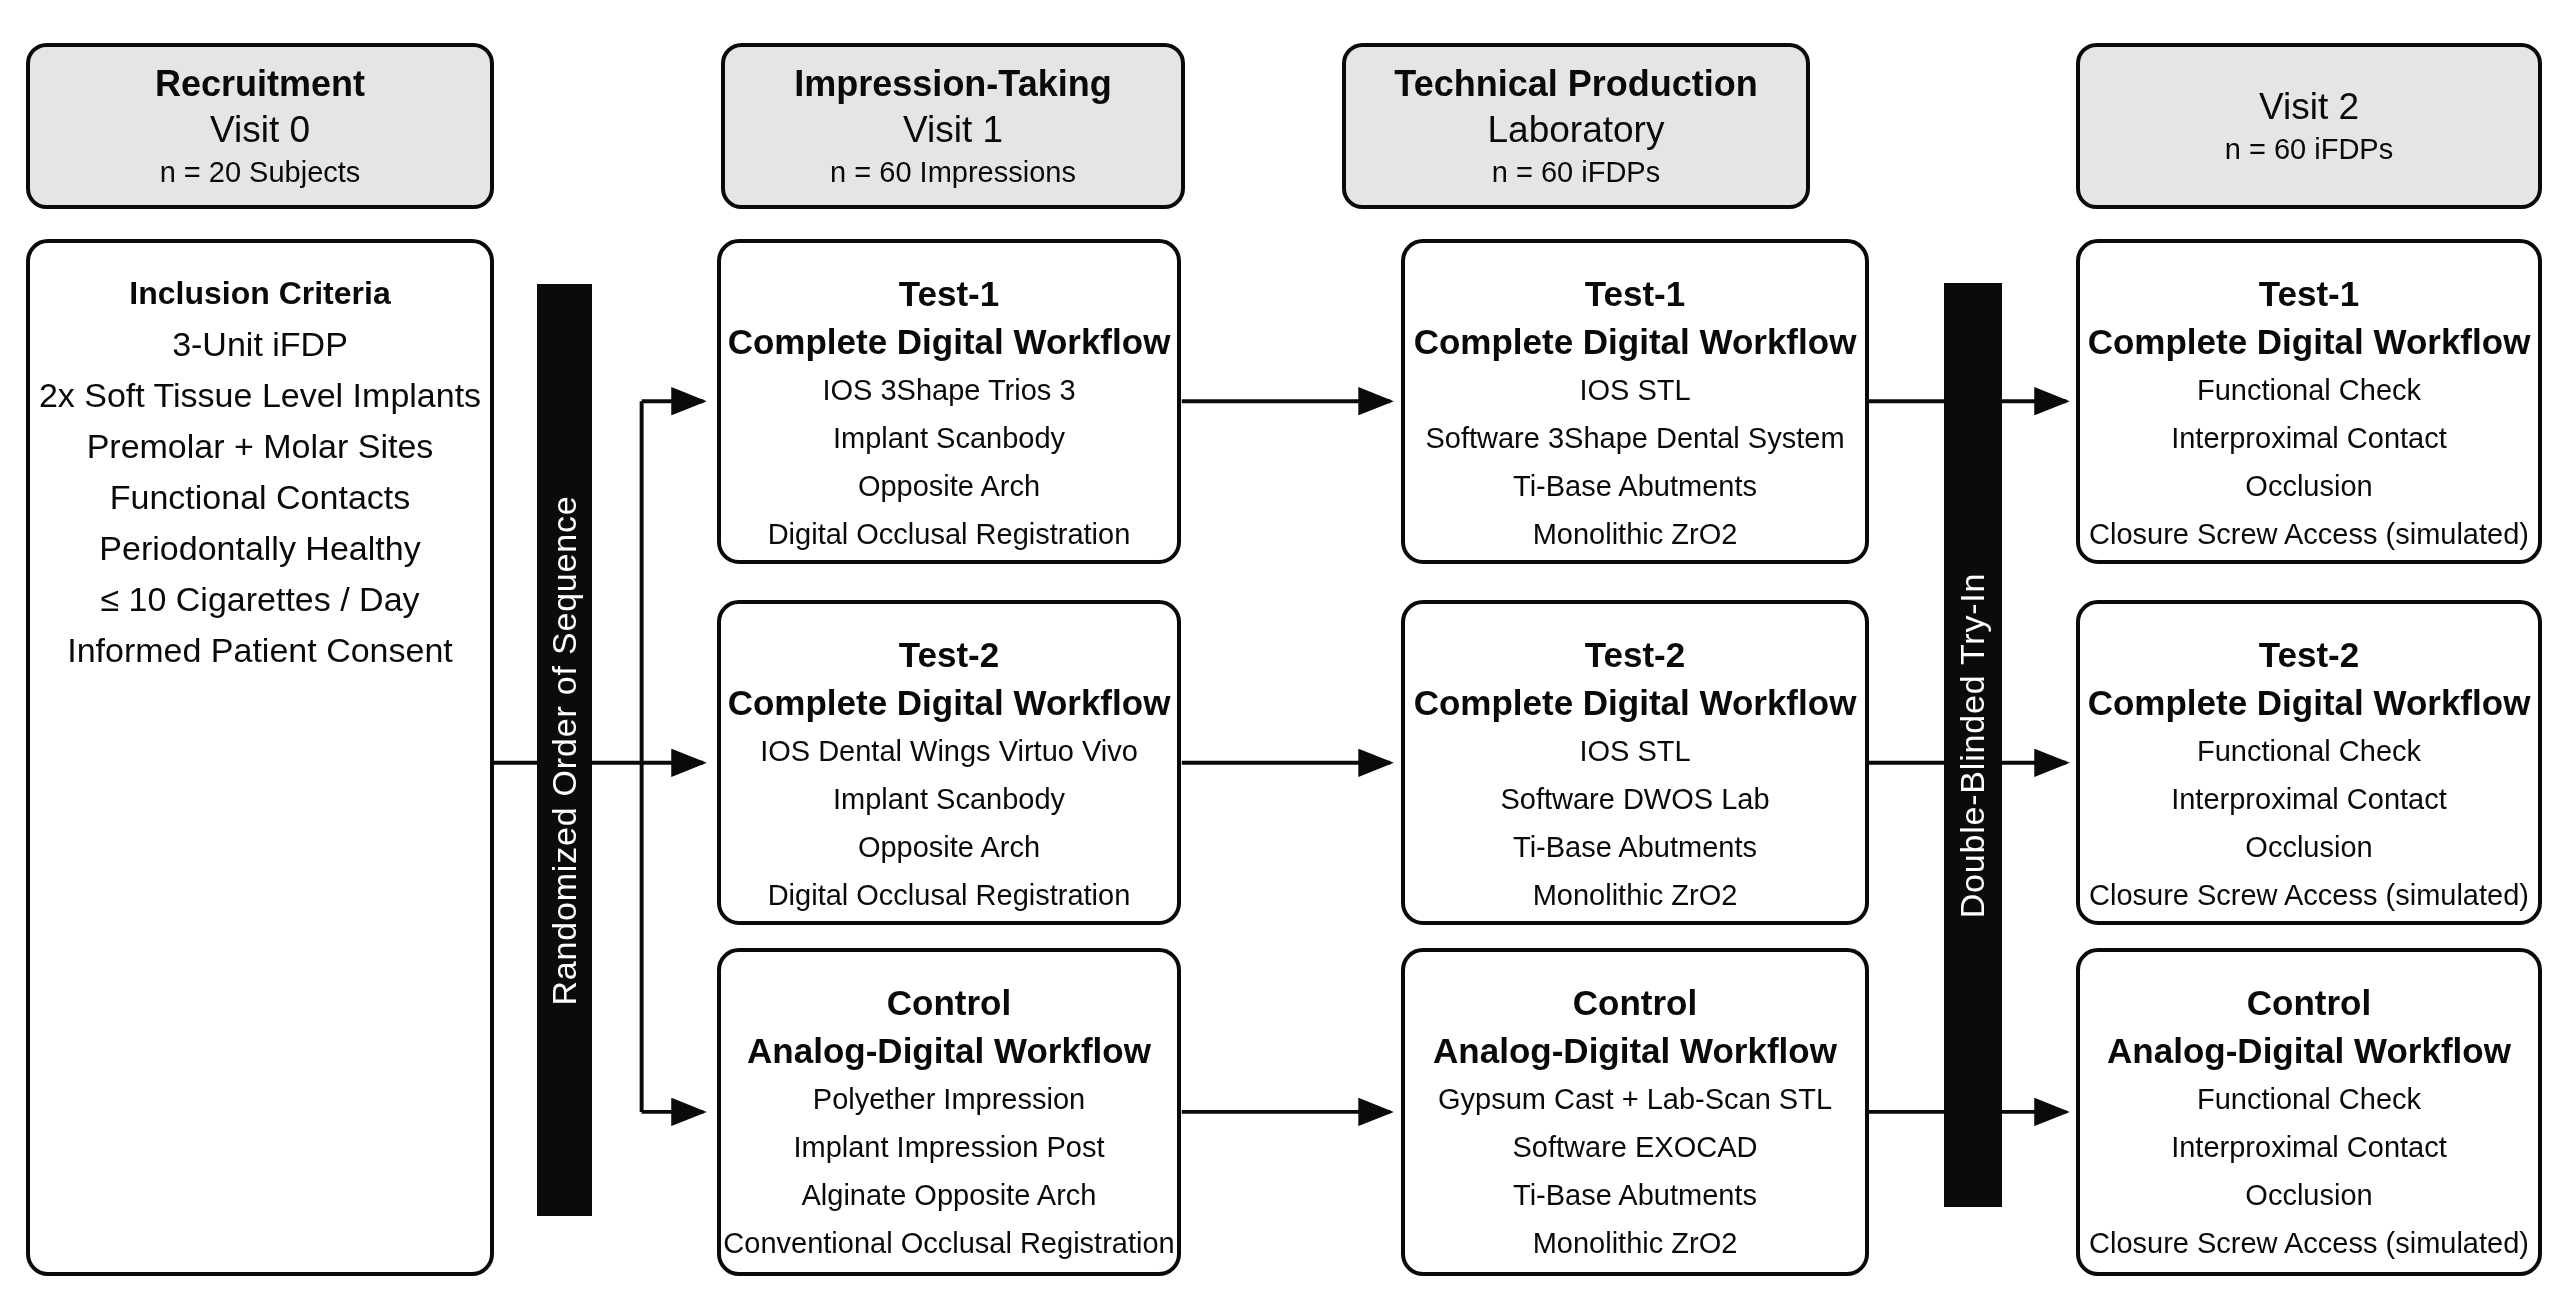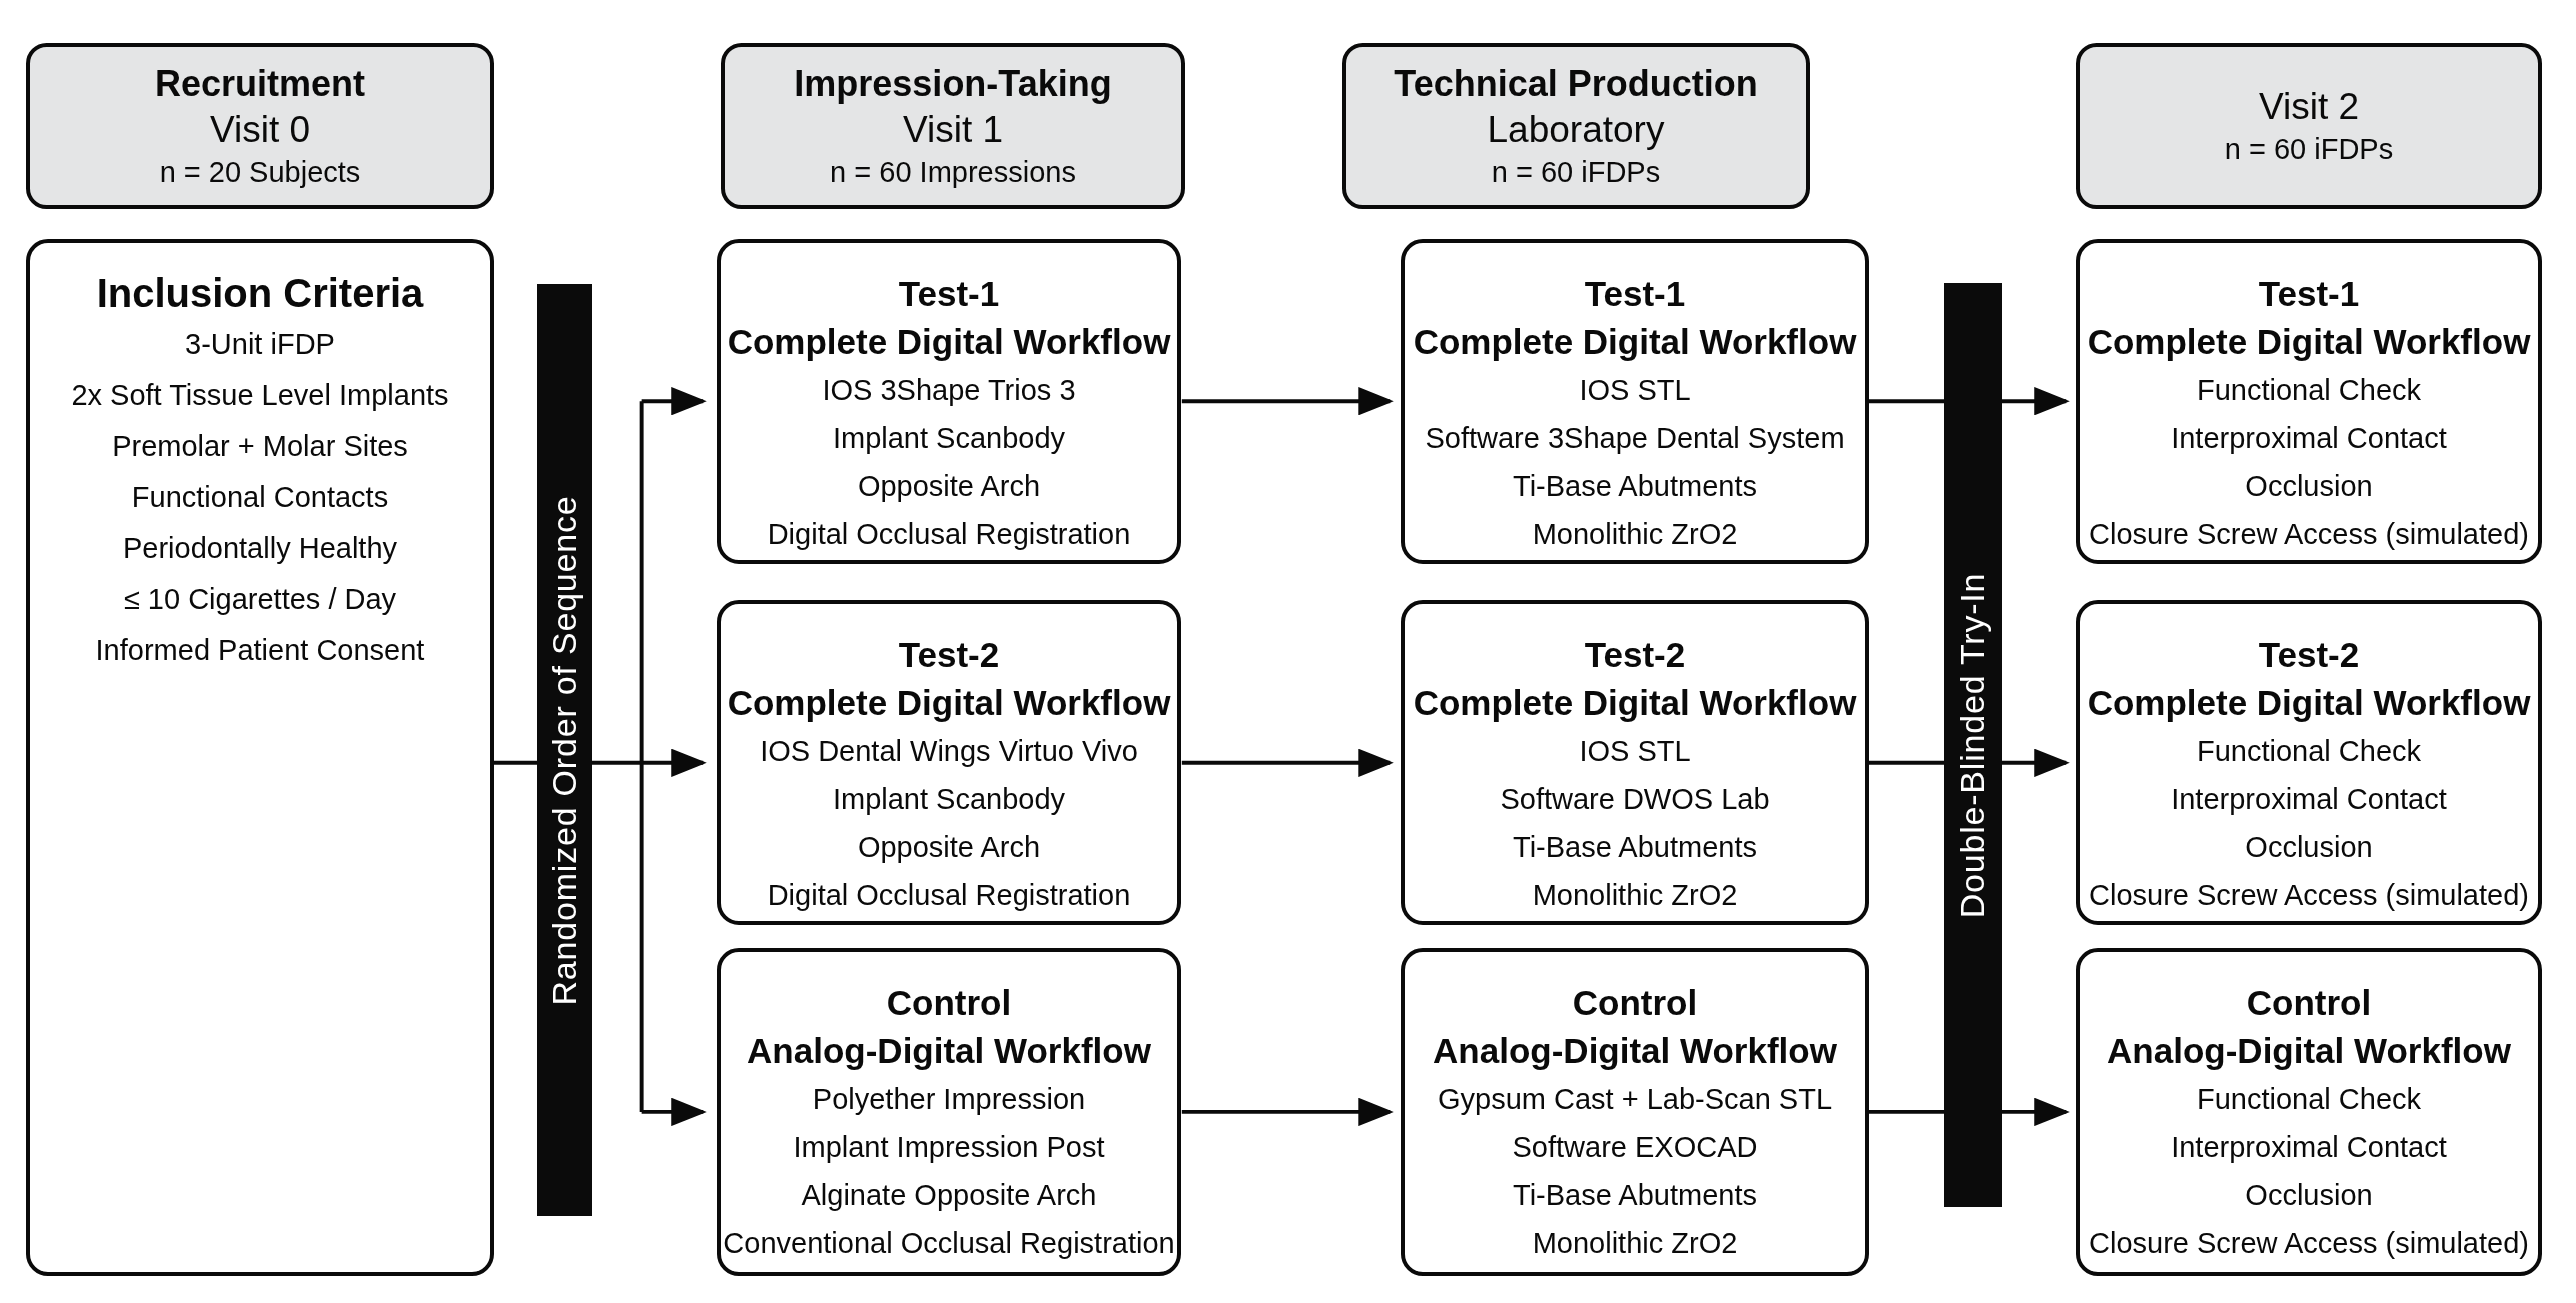--- a/index.html
+++ b/index.html
@@ -40,22 +40,22 @@
   .gbox .i{font-size:29px;line-height:48px;white-space:nowrap;}
 
   .incl{
     position:absolute;z-index:2;
     background:var(--box-fill);
     border:4.7px solid var(--line);
     border-radius:22px;
     text-align:center;
     padding-top:25px;
   }
-  .incl .t{font-size:40px;font-weight:bold;line-height:51px;}
-  .incl .i{font-size:29px;line-height:51px;white-space:nowrap;}
+  .incl .t{font-size:32px;font-weight:bold;line-height:51px;}
+  .incl .i{font-size:34px;line-height:51px;white-space:nowrap;}
 
   .vbar{
     position:absolute;z-index:3;
     background:var(--bar-fill);
     display:flex;align-items:center;justify-content:center;
   }
   .vbar .label{
     transform:rotate(-90deg);
     white-space:nowrap;
     color:var(--bar-text);

